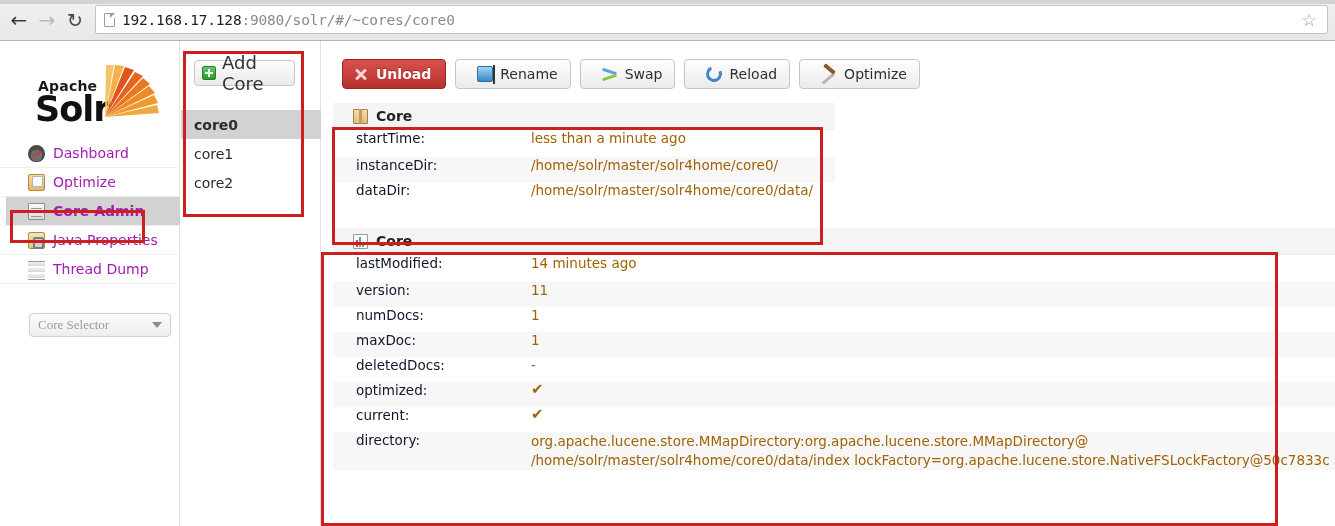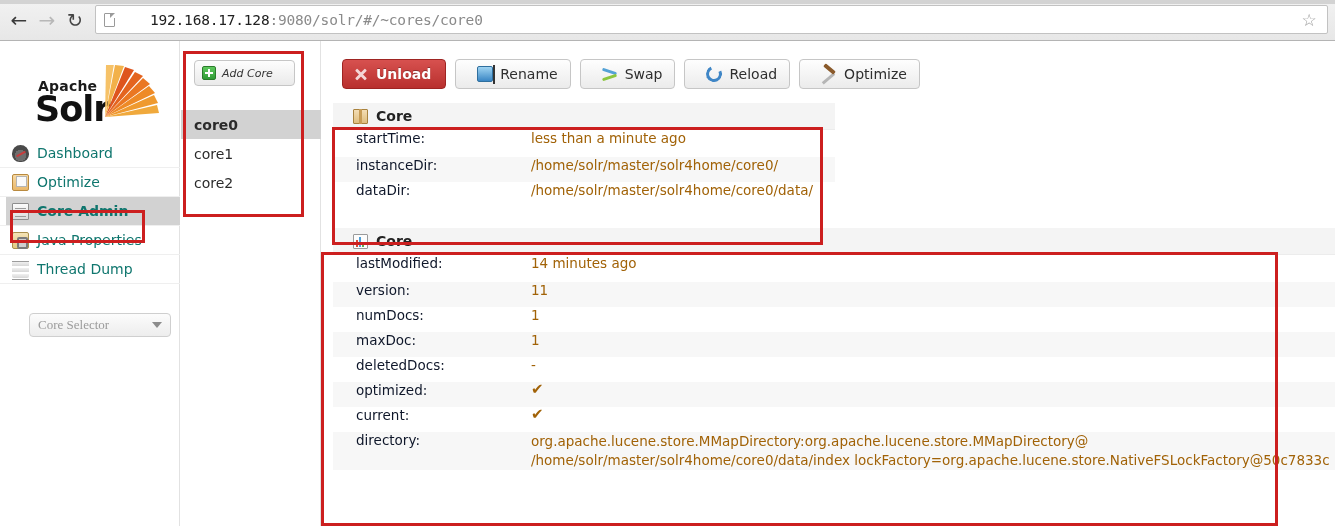--- a/index.html
+++ b/index.html
@@ -45,21 +45,20 @@
   }
   #page-icon::after {
     content: ""; position: absolute; right: -1px; top: -1px;
     border-width: 0 0 5px 5px; border-style: solid;
     border-color: transparent transparent #ffffff #9a9a9a;
   }
   #url-text {
     font-family: "DejaVu Sans Mono", "Liberation Mono", monospace;
     font-size: 14.5px; color: #202020; letter-spacing: -0.2px;
     white-space: nowrap;
-    margin-left: 28px;
   }
   #url-text .dim { color: #8a8a8a; }
   #bookmark-star {
     position: absolute; right: 9px; top: 5px;
     width: 18px; height: 18px; color: #9c9c9c; font-size: 17px;
     line-height: 18px; text-align: center;
   }
 
   
   #page {
@@ -84,22 +83,22 @@
     position: absolute; left: 2px; top: 30px;
     font-size: 35px; font-weight: bold; color: #111; letter-spacing: -1px;
   }
   #solr-logo .logo-burst {
     position: absolute; left: 66px; top: 6px; width: 66px; height: 58px;
   }
 
   .nav-list { position: absolute; left: 0; top: 98px; width: 180px; }
   .nav-item {
     position: relative; height: 29px; display: flex; align-items: center;
-    padding-left: 12px; border-bottom: 1px solid #efefef;
-    font-size: 14px; color: #0f766e;
+    padding-left: 28px; border-bottom: 1px solid #efefef;
+    font-size: 14px; color: #a21caf;
   }
   .nav-item .nav-ico {
     width: 17px; height: 17px; margin-right: 8px; flex: 0 0 auto;
     position: relative;
   }
   .nav-item.active { background: #d2d2d2; font-weight: bold; }
   .nav-item.active::before {
     content: ""; position: absolute; left: 0; top: 0; width: 6px; height: 100%;
     background: #ffffff;
   }
@@ -169,21 +168,21 @@
   
   #core-list-col {
     position: absolute; left: 181px; top: 0; width: 140px; height: 485px;
     background: #ffffff; border-right: 1px solid #e2e2e2;
   }
   #add-core-button {
     position: absolute; left: 13px; top: 19px; width: 101px; height: 26px;
     background: linear-gradient(#fdfdfd, #eaeaea);
     border: 1px solid #c6c6c6; border-radius: 4px;
     display: flex; align-items: center; padding-left: 7px;
-    font-size: 11px; color: #333; font-style: italic;
+    font-size: 18px; color: #333;
   }
   #add-core-button .plus-ico {
     width: 14px; height: 14px; margin-right: 6px; flex: 0 0 auto;
     background: linear-gradient(#5fc95f, #2f9b35);
     border: 1px solid #2b7c2b; border-radius: 2px; position: relative;
   }
   #add-core-button .plus-ico::before,
   #add-core-button .plus-ico::after {
     content: ""; position: absolute; background: #fff;
   }

